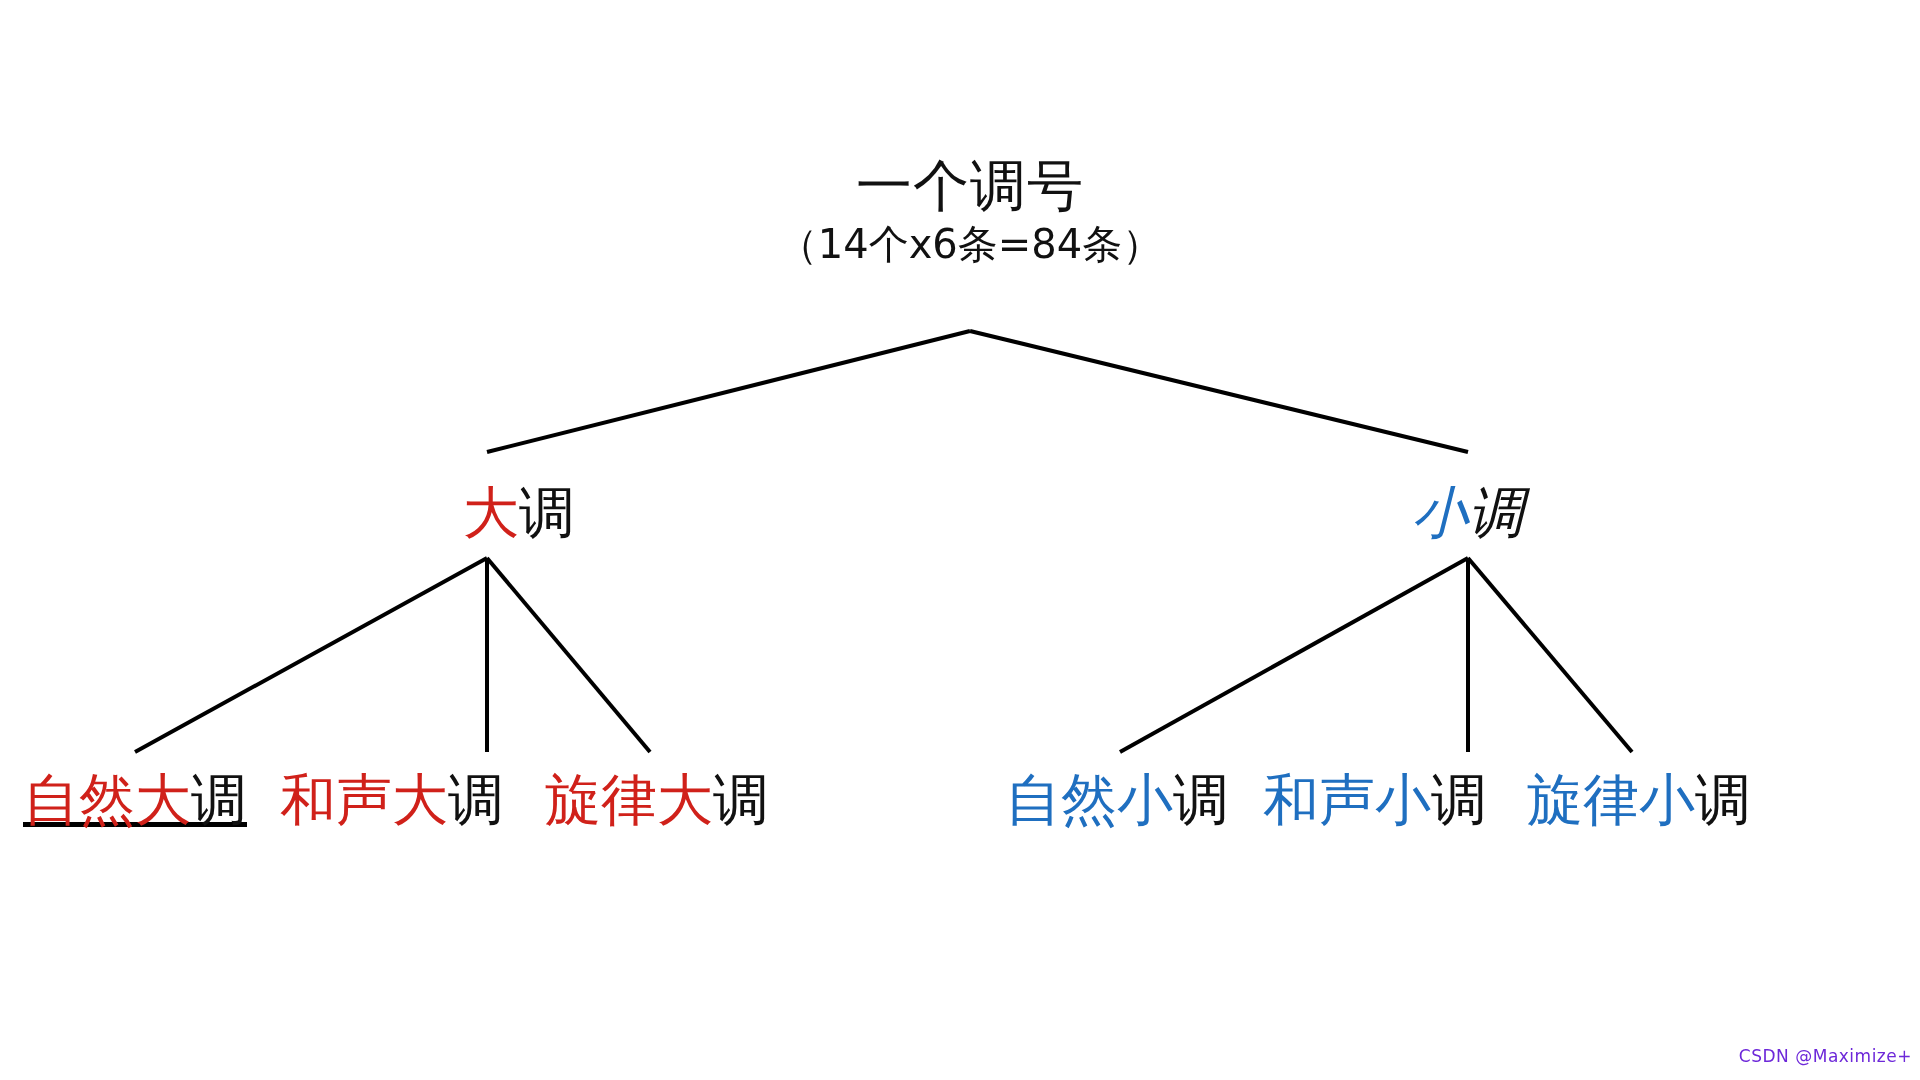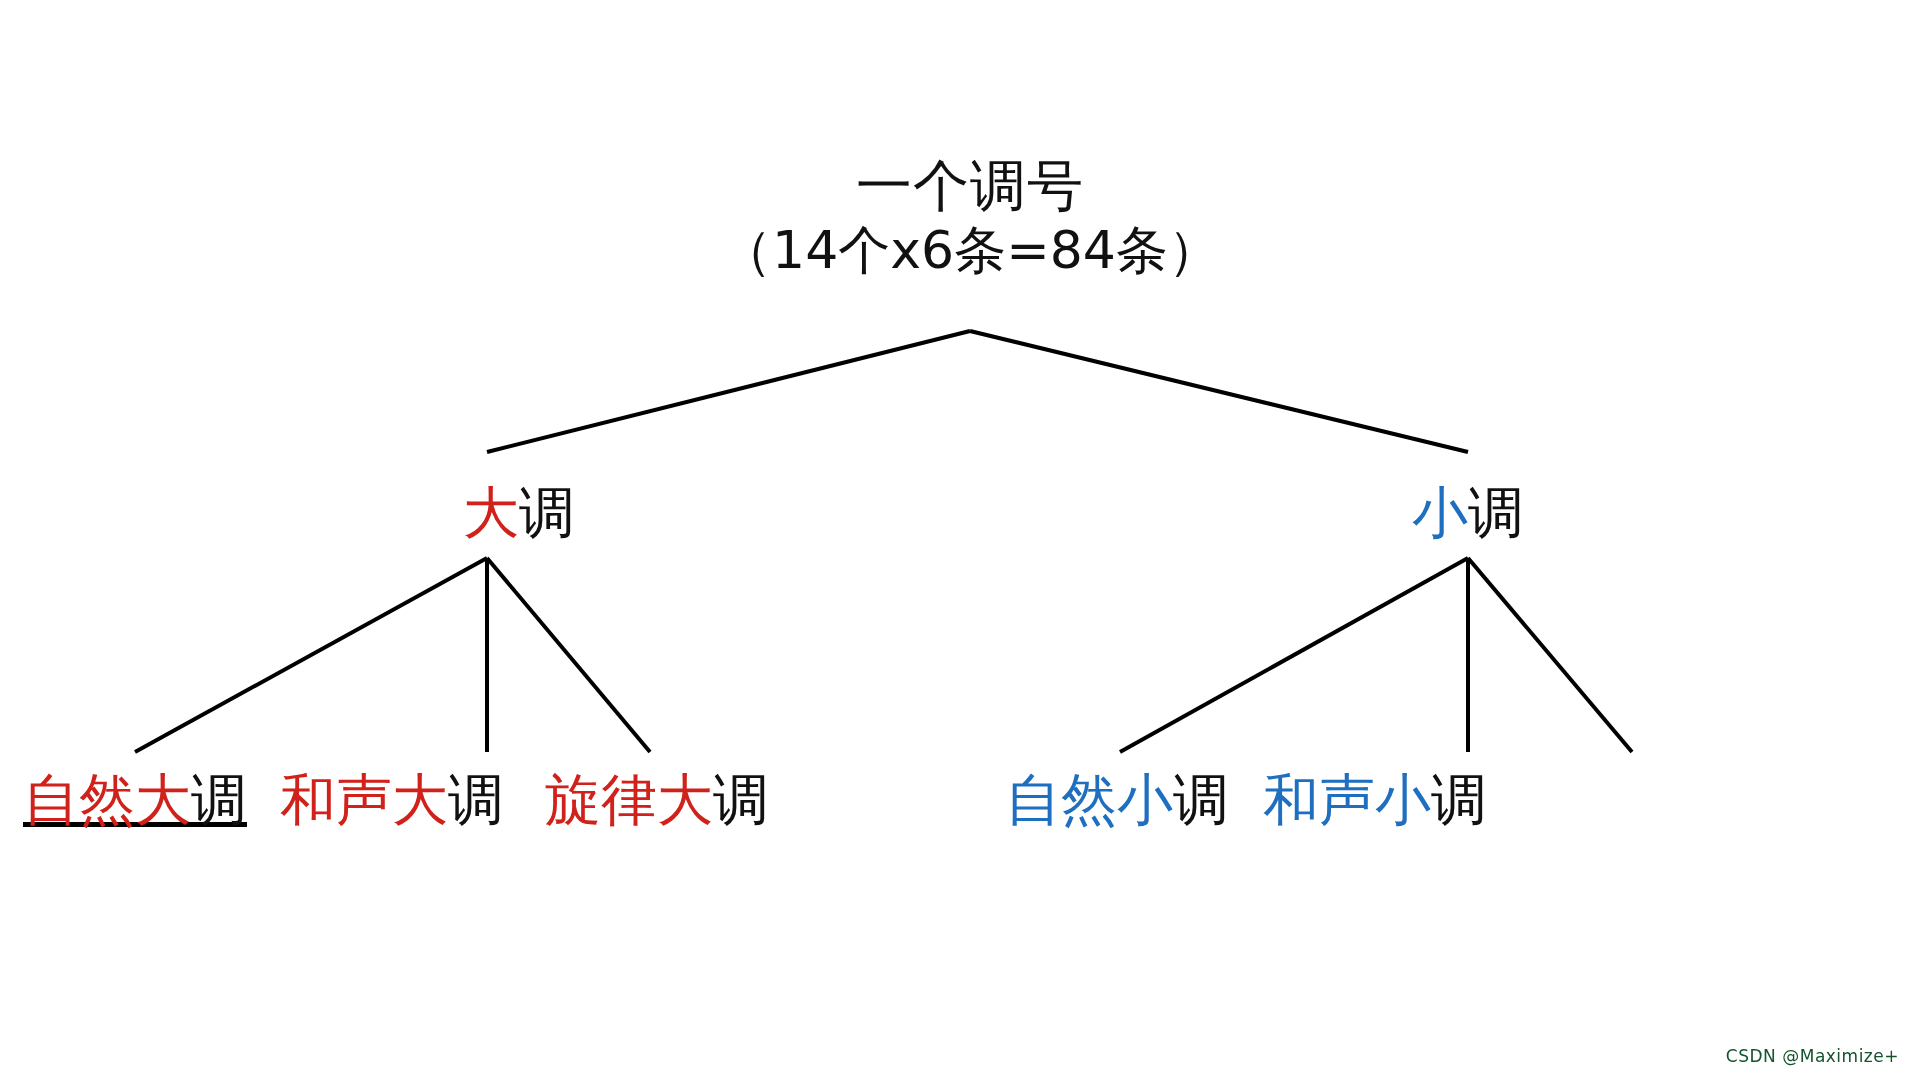--- a/index.html
+++ b/index.html
@@ -32,41 +32,41 @@
     text-align: center;
     line-height: 1.0;
   }
   .node-root {
     font-size: 56px;
     color: #111111;
     letter-spacing: 1px;
   }
   .node-root .root-sub {
     display: block;
-    font-size: 52px;
+    font-size: 40px;
     margin-top: 10px;
     letter-spacing: 0px;
   }
   .node-mid {
     font-size: 56px;
     letter-spacing: 0px;
   }
   .node-leaf {
     font-size: 56px;
     letter-spacing: 0px;
   }
   .c-major { color: #d0211a; }
   .c-minor { color: #1f6fc0; }
   .c-dark  { color: #111111; }
   .watermark {
     position: absolute;
-    right: 21px;
+    right: 8px;
     bottom: 14px;
     font-size: 17px;
-    color: #14532d;
+    color: #6d28d9;
     letter-spacing: 0.5px;
     white-space: nowrap;
   }
 </style>
 </head>
 <body>
 
 <div id="stage">
 
   <svg id="edges" viewBox="0 0 1920 1080" aria-hidden="true">
@@ -86,21 +86,21 @@
 
   <div class="node node-root" style="left:970px; top:158px;">
     <span class="c-dark">一个调号</span>
     <span class="root-sub c-dark">（14个x6条=84条）</span>
   </div>
 
   <div class="node node-mid" style="left:487px; top:485px;margin-left:32px;">
     <span class="c-major">大</span><span class="c-dark">调</span>
   </div>
 
-  <div class="node node-mid" style="left:1468px; top:485px;">
+  <div class="node node-mid" style="left:1468px; top:485px;font-style:italic;">
     <span class="c-minor">小</span><span class="c-dark">调</span>
   </div>
 
   <div class="node node-leaf" style="left:135px; top:772px;text-decoration:underline;">
     <span class="c-major">自然大</span><span class="c-dark">调</span>
   </div>
 
   <div class="node node-leaf" style="left:392px; top:772px;">
     <span class="c-major">和声大</span><span class="c-dark">调</span>
   </div>
@@ -110,16 +110,19 @@
   </div>
 
   <div class="node node-leaf" style="left:1117px; top:772px;font-family:Liberation Serif, serif;">
     <span class="c-minor">自然小</span><span class="c-dark">调</span>
   </div>
 
   <div class="node node-leaf" style="left:1375px; top:772px;">
     <span class="c-minor">和声小</span><span class="c-dark">调</span>
   </div>
 
+  <div class="node node-leaf" style="left:1639px; top:772px;">
+    <span class="c-minor">旋律小</span><span class="c-dark">调</span>
+  </div>
 
   <div class="watermark">CSDN @Maximize+</div>
 
 </div>
 
 </body></html>

